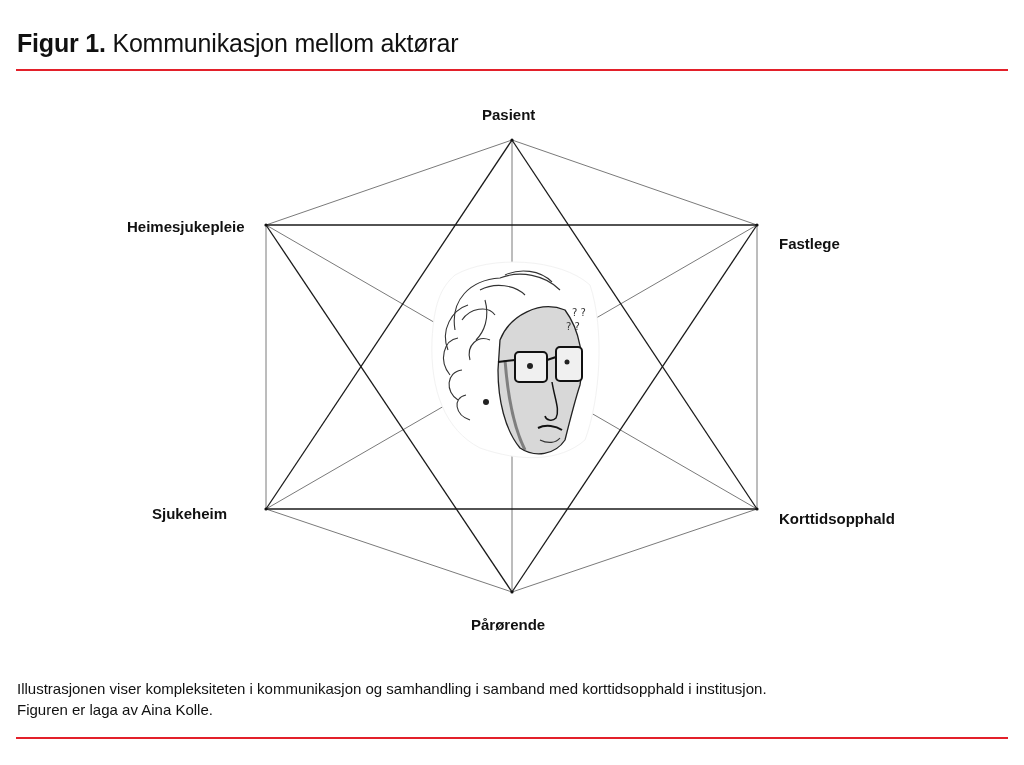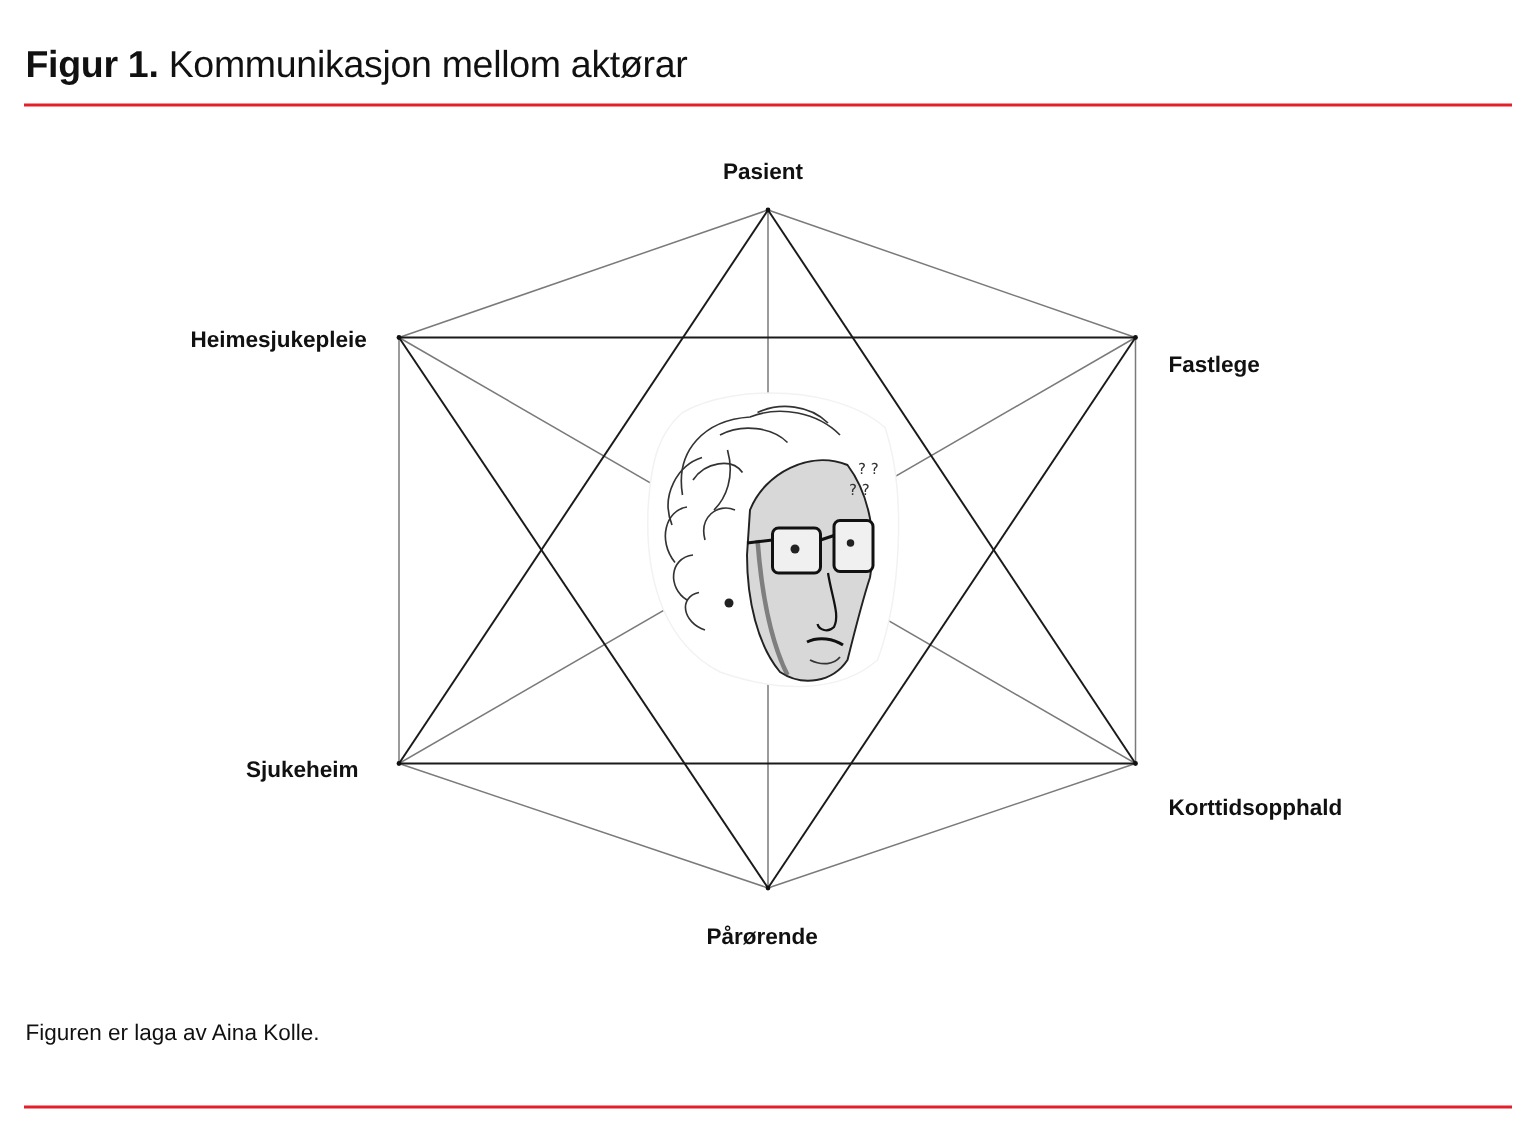--- a/index.html
+++ b/index.html
@@ -88,21 +88,22 @@
     <circle cx="757" cy="225" r="1.6"></circle>
     <circle cx="757" cy="509" r="1.6"></circle>
     <circle cx="512" cy="592" r="1.6"></circle>
     <circle cx="266" cy="509" r="1.6"></circle>
     <circle cx="266" cy="225" r="1.6"></circle>
   </g>
 </svg>
 
 <div class="label" style="left:482px; top:106px;">Pasient</div>
 <div class="label" style="left:779px; top:217px;margin-top:18px;">Fastlege</div>
-<div class="label" style="left:779px; top:510px;margin-top:20px;">Korttidsopphald</div>
+<div class="label" style="left:779px; top:510px;">Korttidsopphald</div>
 <div class="label" style="left:471px; top:616px;">Pårørende</div>
-<div class="label" style="left:164px; top:505px;text-align:center;">Sjukeheim</div>
+<div class="label" style="left:152px; top:505px;text-align:center;">Sjukeheim</div>
 <div class="label" style="left:114px; top:218px;margin-left:13px;">Heimesjukepleie</div>
 
 <div class="caption">
+  <div>Illustrasjonen viser kompleksiteten i kommunikasjon og samhandling i samband med korttidsopphald i institusjon.</div>
   <div>Figuren er laga av Aina Kolle.</div>
 </div>
 <div class="rule bottom"></div>
 
 </body></html>

